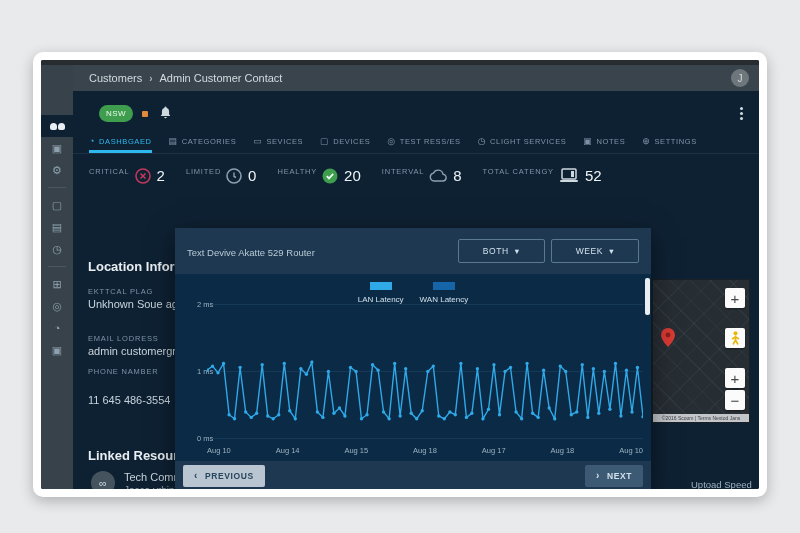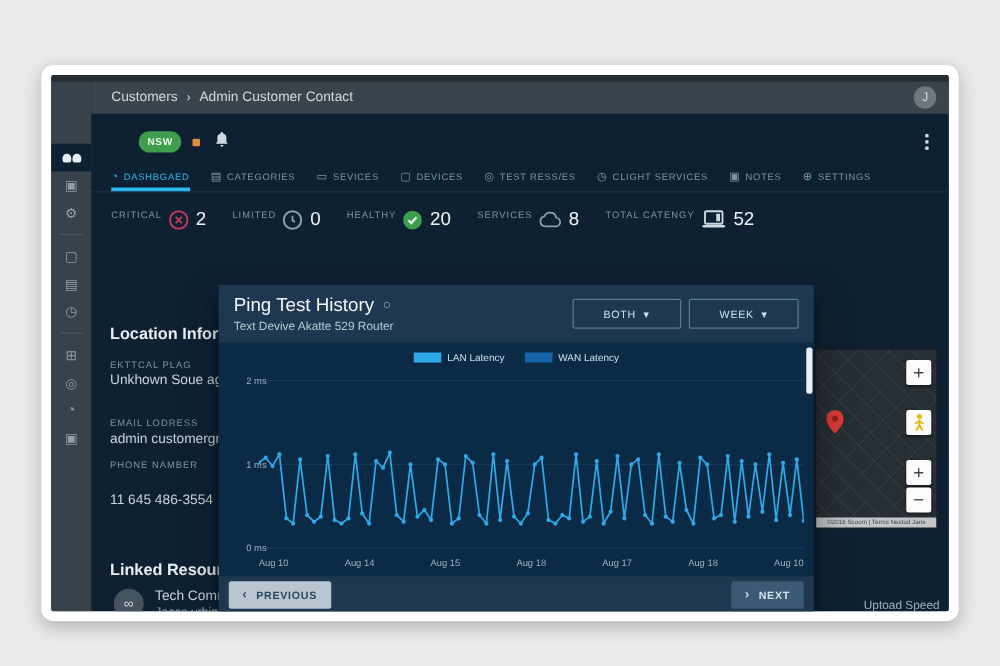--- a/index.html
+++ b/index.html
@@ -28,21 +28,21 @@
             display:flex; align-items:center; padding:0 10px 0 16px; }
   .crumb { font-size:11px; color:#d3dbe0; }
   .crumb-sep { color:#aab6bd; font-size:10px; margin:0 7px; font-weight:bold; }
   .avatar { margin-left:auto; width:18px; height:18px; border-radius:50%; background:#6e777c;
             color:#d8dde0; font-size:10px; display:flex; align-items:center; justify-content:center; }
 
   
   .main { position:absolute; left:32px; right:0; top:31px; bottom:0; background:#0e2133; }
   .title-row { display:flex; align-items:center; padding:12px 12px 6px 16px; }
   .page-title { color:#f2f6f8; font-size:20px; font-weight:500; letter-spacing:.2px; }
-  .badge-nsw { margin-left:22px; background:#3f9e4d; color:#eafaee; font-size:8px; font-weight:bold;
+  .badge-nsw { margin-left:10px; background:#3f9e4d; color:#eafaee; font-size:8px; font-weight:normal;
                padding:4px 7px; border-radius:9px; letter-spacing:.5px; }
   .dot-orange { width:6px; height:6px; background:#e08a3c; margin-left:9px; border-radius:1px; }
   .bell { margin-left:12px; color:#cfd9e0; }
   .kebab { margin-left:auto; display:flex; flex-direction:column; gap:2px; padding:4px; cursor:pointer;}
   .kebab i { width:3px; height:3px; border-radius:50%; background:#cfd9e0; display:block; }
 
   .tabs { display:flex; align-items:flex-end; gap:17px; padding:2px 10px 0 16px;
           border-bottom:1px solid #1d3144; height:24px; }
   .tab { display:flex; align-items:center; gap:4px; font-size:7.5px; letter-spacing:.6px;
          color:#7e94a6; padding-bottom:7px; cursor:pointer; white-space:nowrap; }
@@ -90,21 +90,21 @@
   .m-info { color:#9db1bf; font-size:11px; margin-left:7px; }
   .m-sub { color:#b9cad6; font-size:9.5px; margin-top:3px; }
   .m-btns { margin-left:auto; display:flex; gap:6px; }
   .m-drop { border:1px solid #5a7890; border-radius:2px; background:transparent; color:#d3e1ec;
             font-size:8.5px; letter-spacing:.6px; padding:6px 24px; display:flex; align-items:center; gap:6px;
             cursor:pointer; font-family:inherit; }
   .m-scroll { position:absolute; right:1px; top:50px; width:5px; height:37px; background:#e8eef2; border-radius:2px; z-index:6;}
 
   .m-body { position:relative; height:187px; }
   .legend { position:absolute; left:0; right:0; top:8px; display:flex; justify-content:center; gap:16px; }
-  .legend-item { display:flex; align-items:flex-start; gap:5px; font-size:8px; color:#cfe0ec; }
+  .legend-item { display:flex; align-items:center; gap:5px; font-size:8px; color:#cfe0ec;flex-direction:column; }
   .legend-swatch { width:22px; height:8px; }
   .ytick { position:absolute; left:22px; font-size:7.5px; color:#9db1bf; }
   .plot { position:absolute; left:32px; top:30px; width:436px; height:135px; }
   .gridline { position:absolute; left:0; right:0; height:1px; background:rgba(80,130,170,.18); }
   .xticks { position:absolute; left:32px; right:8px; top:172px; display:flex; justify-content:space-between; }
   .xticks span { font-size:7.5px; color:#9db1bf; }
 
   .m-foot { position:absolute; left:0; right:0; bottom:0; height:30px; background:#1d3850;
             display:flex; align-items:center; padding:0 8px; }
   .btn-prev { background:#b9c6d2; color:#27455c; border:none; font-size:8.5px; font-weight:bold;
@@ -243,21 +243,21 @@
           <span class="stat-label">HEALTHY</span>
           <span class="stat-val">
               <svg width="16" height="16" viewBox="0 0 16 16">
                 <circle cx="8" cy="8" r="7.5" fill="#3f9e4d"></circle>
                 <path d="M4.8 8.2 L7 10.4 L11.2 5.8" stroke="#eafaee" stroke-width="1.8" fill="none"></path>
               </svg>
               <span>20</span>
             </span>
         </div>
         <div class="stat">
-          <span class="stat-label">SERVICES</span>
+          <span class="stat-label">INTERVAL</span>
           <span class="stat-val">
               <svg width="18" height="14" viewBox="0 0 18 14">
                 <path d="M5 12 a4 4 0 0 1 -.5-7.9 A5 5 0 0 1 14 5.2 a3.4 3.4 0 0 1 -.6 6.8z" fill="none" stroke="#8aa0b0" stroke-width="1.4"></path>
               </svg>
               <span>8</span>
             </span>
         </div>
         <div class="stat">
           <span class="stat-label">TOTAL CATENGY</span>
           <span class="stat-val">
@@ -303,24 +303,20 @@
             </svg>
         </div>
         <div class="map-btn" style="top:88px">+</div>
         <div class="map-btn" style="top:110px">−</div>
         <div class="map-attr">©2016 Scoom | Terms  Nextod Jans</div>
       </div>
 
       <div class="modal" style="left:102px; top:137px;">
         <div class="m-head">
           <div>
-            <div style="display:flex;align-items:center;">
-              <span class="m-title">Ping Test History</span>
-              <span class="m-info">○</span>
-            </div>
             <div class="m-sub">Text Devive Akatte 529 Router</div>
           </div>
           <div class="m-btns">
             <button class="m-drop">
                 <span>BOTH</span>
                 <span>▾</span>
               </button>
             <button class="m-drop">
                 <span>WEEK</span>
                 <span>▾</span>

